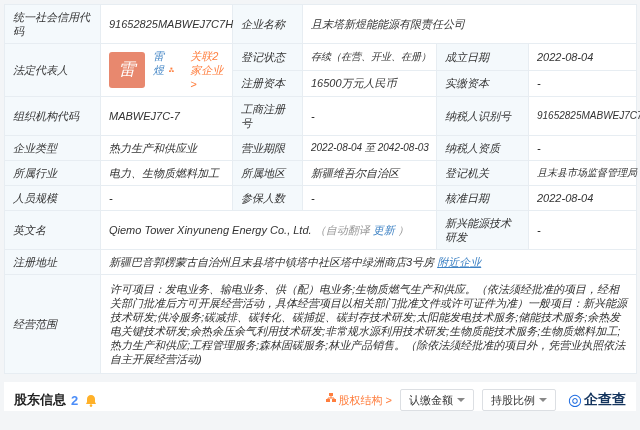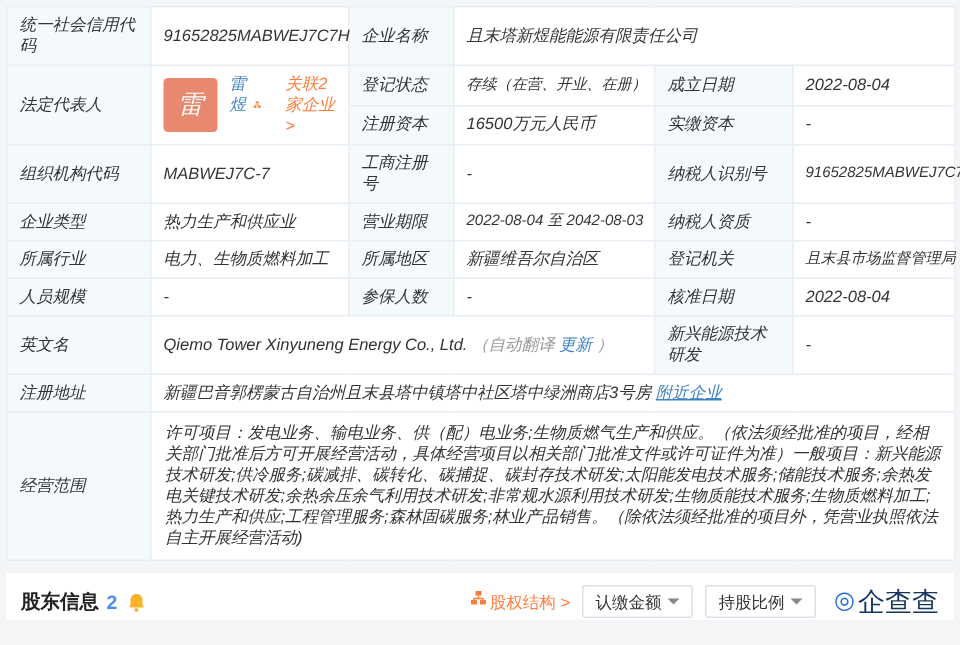--- a/index.html
+++ b/index.html
@@ -41,21 +41,21 @@
   .sh-controls { margin-left:auto; display:flex; align-items:center; gap:8px; }
   .struct-link { display:flex; align-items:flex-start; gap:3px; font-size:11px; }
   .btn {
     display:inline-flex; align-items:center; gap:4px; height:22px; padding:0 8px;
     border:1px solid #dcdfe3; border-radius:2px; background:#fff; color:#333;
     font-size:11px; cursor:pointer; font-family:Liberation Sans, sans-serif;
   }
   .caret { width:0; height:0; border-left:4px solid transparent; border-right:4px solid transparent; border-top:4px solid #888; }
   .logo { display:flex; align-items:center; gap:2px; margin-left:4px; }
   .logo-mark { color:#1f6ce0; font-size:16px; line-height:16px; }
-  .logo-text { font-size:18px; font-weight:normal; color:#15355e; }
+  .logo-text { font-size:14px; font-weight:bold; color:#15355e; }
 </style>
 </head>
 <body>
 
 <div class="page">
 
   <table class="info">
     <colgroup>
       <col style="width:96px">
         <col style="width:132px">

